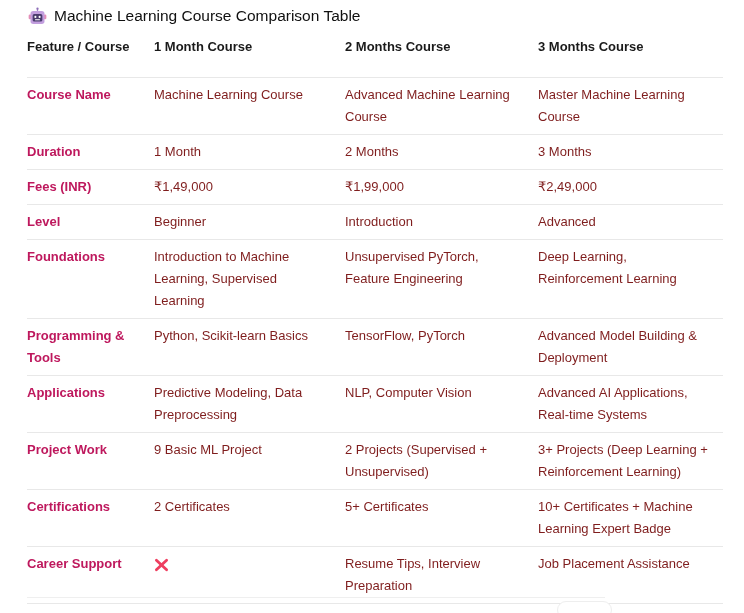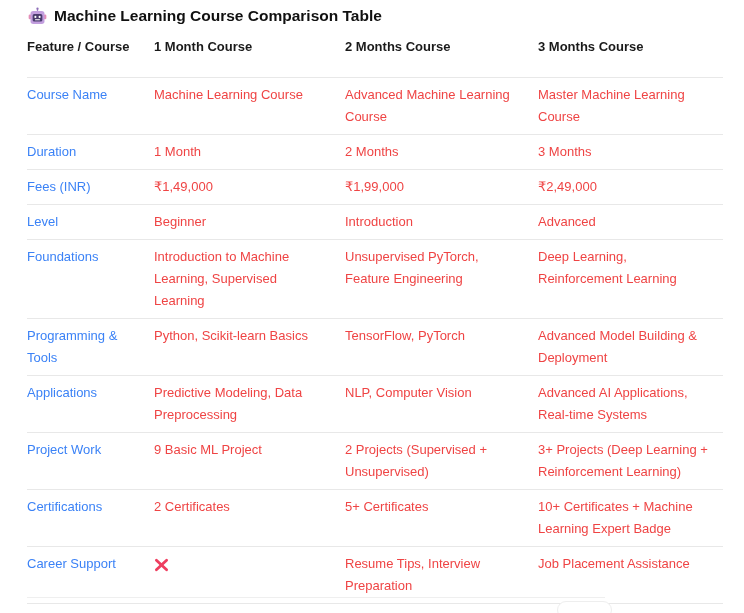--- a/index.html
+++ b/index.html
@@ -22,21 +22,21 @@
   }
   .title-row .emoji {
     width: 19px;
     height: 19px;
     display: inline-flex;
     align-items: center;
     justify-content: center;
   }
   .page-title {
     font-size: 15.5px;
-    font-weight: 700;
+    font-weight: 400;
     color: #101010;
     line-height: 20px;
     white-space: nowrap;
   }
   table.cmp {
     position: absolute;
     left: 27px;
     top: 33px;
     width: 696px;
     border-collapse: collapse;
@@ -54,26 +54,26 @@
     padding: 6px 14px 6px 0;
     border-bottom: 1px solid #e8e8e8;
   }
   thead th {
     font-weight: 600;
     color: #1a1a1a;
     padding-top: 3px;
     padding-bottom: 19px;
   }
   td.feature {
-    font-weight: 400;
-    color: #3b82f6;
+    font-weight: 700;
+    color: #be185d;
   }
   td.val {
     font-weight: 400;
-    color: #ef4444;
+    color: #7f1d1d;
   }
   .cross-wrap {
     display: inline-block;
     width: 15px;
     height: 14px;
     margin-top: 4px;
   }
   .bottom-divider {
     position: absolute;
     left: 27px;

